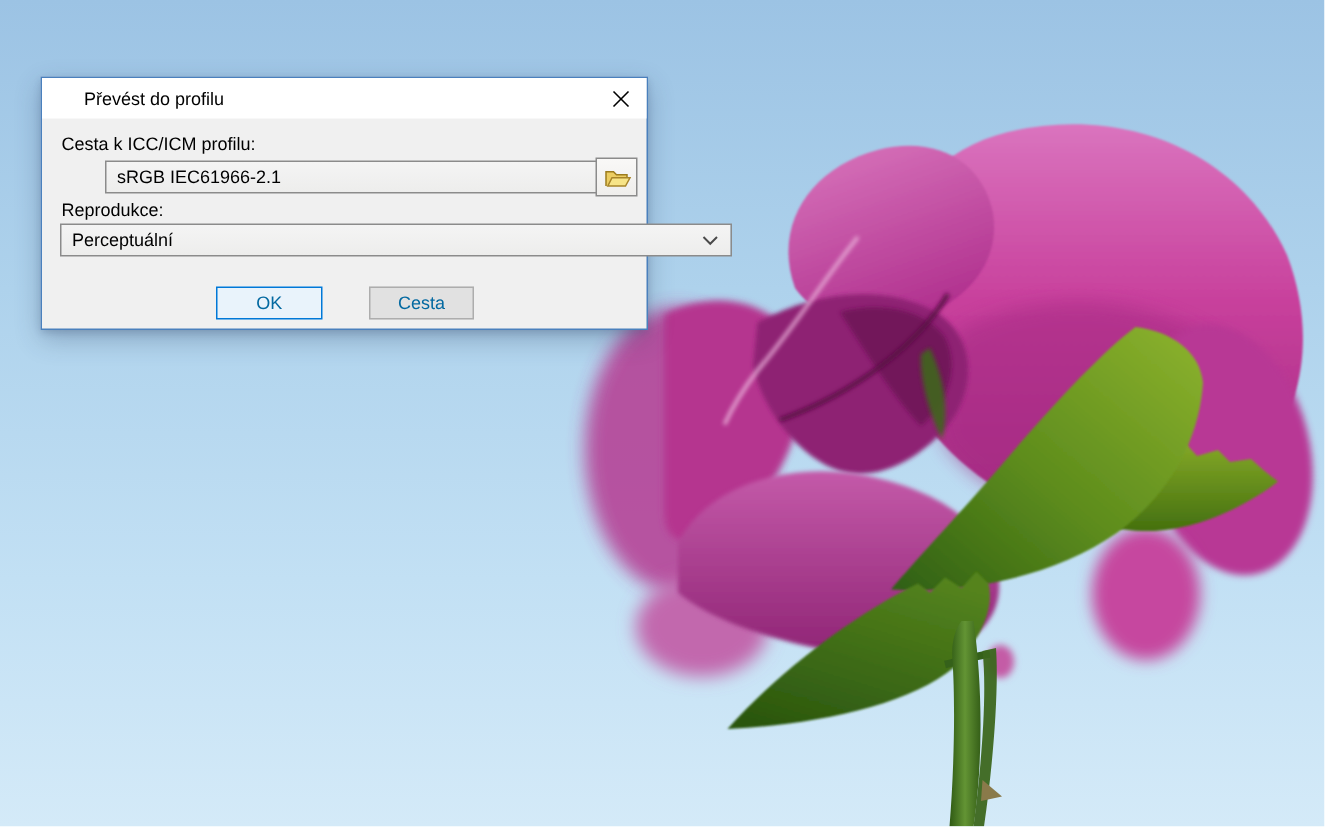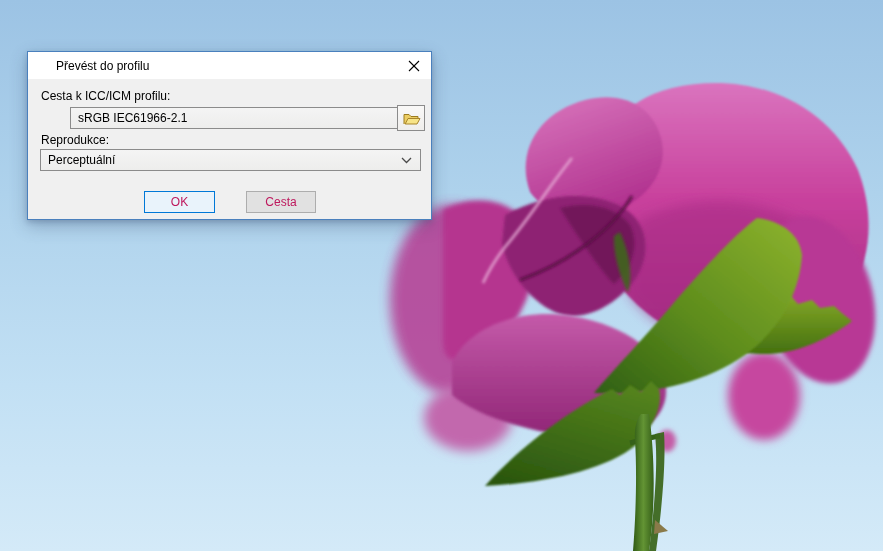--- a/index.html
+++ b/index.html
@@ -40,21 +40,21 @@
   .combo .val{padding-left:7px;flex:1;white-space:nowrap;overflow:hidden;}
   .combo .chev{margin-right:8px;display:flex;align-items:center;}
   .browse{
     position:absolute;left:369px;top:53px;width:28px;height:26px;
     box-sizing:border-box;border:1px solid #8b8b8b;
     background:linear-gradient(180deg,#f9f8f7,#efeeec);
     display:flex;align-items:center;justify-content:center;padding:0;cursor:pointer;
   }
   .btn{
     position:absolute;top:139px;height:22px;box-sizing:border-box;
-    font-family:inherit;font-size:12px;color:#be185d;
+    font-family:inherit;font-size:12px;color:#0369a1;
     display:flex;align-items:center;justify-content:center;cursor:pointer;
   }
   .btn-ok{left:116px;width:71px;background:#e9f3fb;border:1px solid #0078d7;}
   .btn-cancel{left:218px;width:70px;background:#e1e1e1;border:1px solid #adadad;}
 </style>
 </head>
 <body>
 
 <div class="scene">
 
@@ -166,21 +166,21 @@
 
     <button class="browse">
       <svg width="19" height="15" viewBox="0 0 19 15">
         <path d="M2 13 V3.5 H7 L9 5.5 H16 V8" fill="#eccd62" stroke="#9c7c1e" stroke-width="1"></path>
         <path d="M3.2 13 L6 7.5 H18 L15 13 Z" fill="#f7e487" stroke="#a8852a" stroke-width="1"></path>
       </svg>
     </button>
 
     <div class="fieldlabel" style="top:81px;">Reprodukce:</div>
 
-    <div class="combo" style="left:12px;top:97px;width:381px;">
+    <div class="combo" style="left:12px;top:97px;width:448px;">
       <span class="val">Perceptuální</span>
       <span class="chev">
         <svg width="11" height="7" viewBox="0 0 11 7">
           <polyline points="1,1 5.5,5.5 10,1" fill="none" stroke="#4a4a4a" stroke-width="1.3"></polyline>
         </svg>
       </span>
     </div>
 
     <button class="btn btn-ok">OK</button>
     <button class="btn btn-cancel">Cesta</button>

